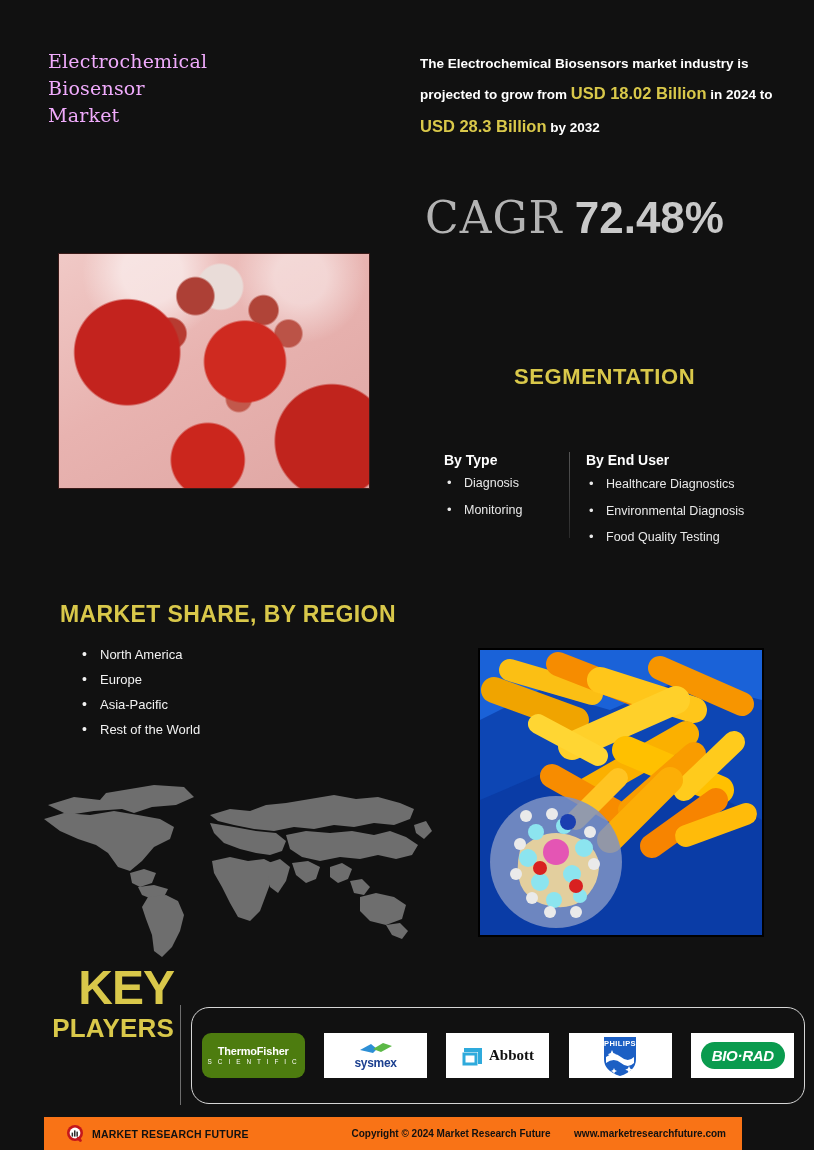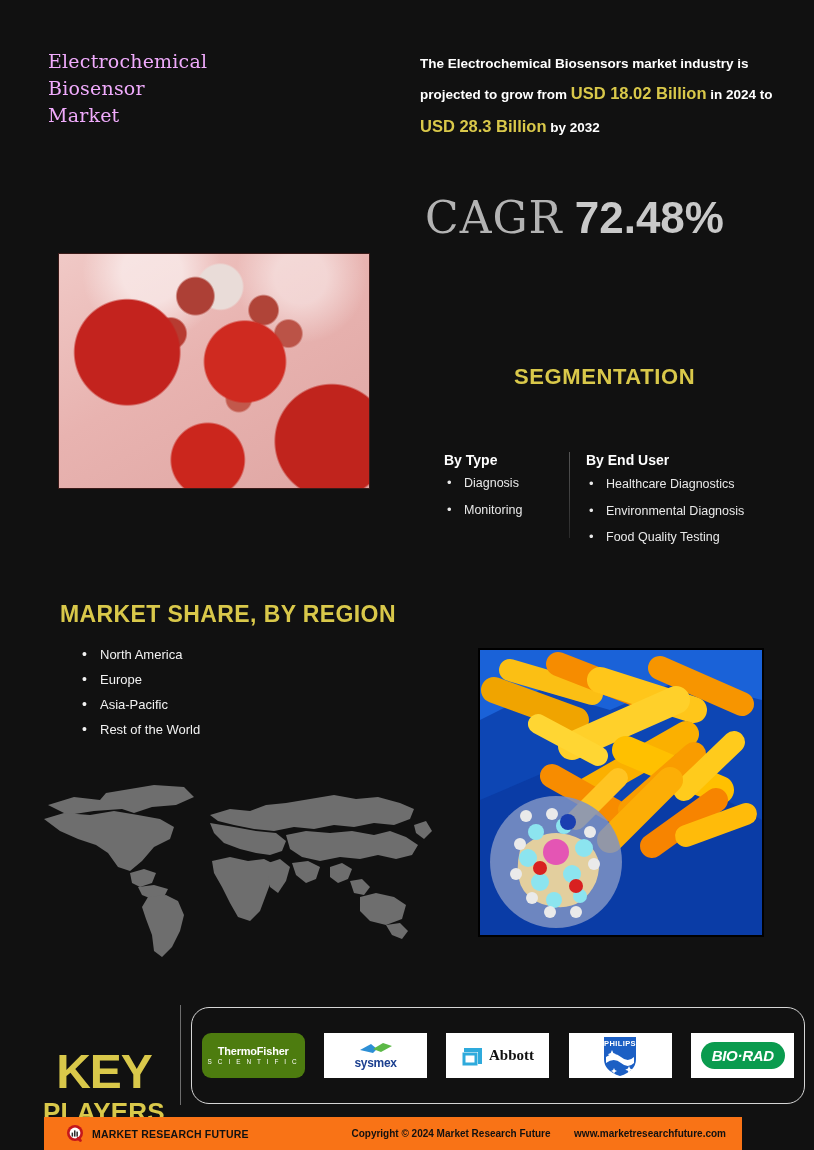--- a/index.html
+++ b/index.html
@@ -108,22 +108,22 @@
   
   .bact{
     position:absolute;left:478px;top:648px;width:282px;height:285px;
     border:2px solid #000;overflow:hidden;
     background:linear-gradient(160deg,#1b5fd0 0%,#1049b8 40%,#0c3fa6 100%);
   }
   .bact svg{position:absolute;inset:0;width:100%;height:100%;}
 
   
   .kp-label{
-    position:absolute;left:34px;top:1048px;width:140px;color:#d9c84a;
-    font-weight:bold;text-align:center;
+    position:absolute;left:34px;top:964px;width:140px;color:#d9c84a;
+    font-weight:bold;text-align:right;
   }
   .kp-key{font-size:48px;line-height:.98;letter-spacing:-1px;display:block;}
   .kp-players{font-size:26px;line-height:1.05;letter-spacing:.2px;display:block;margin-top:4px;}
   .kp-sep{position:absolute;left:180px;top:1005px;width:1px;height:100px;background:#6d6d6d;}
   .kp-box{
     position:absolute;left:191px;top:1007px;width:612px;height:95px;
     border:1.5px solid #d6d6d6;border-radius:18px;
     display:flex;align-items:center;justify-content:space-around;
   }
   .logo{

